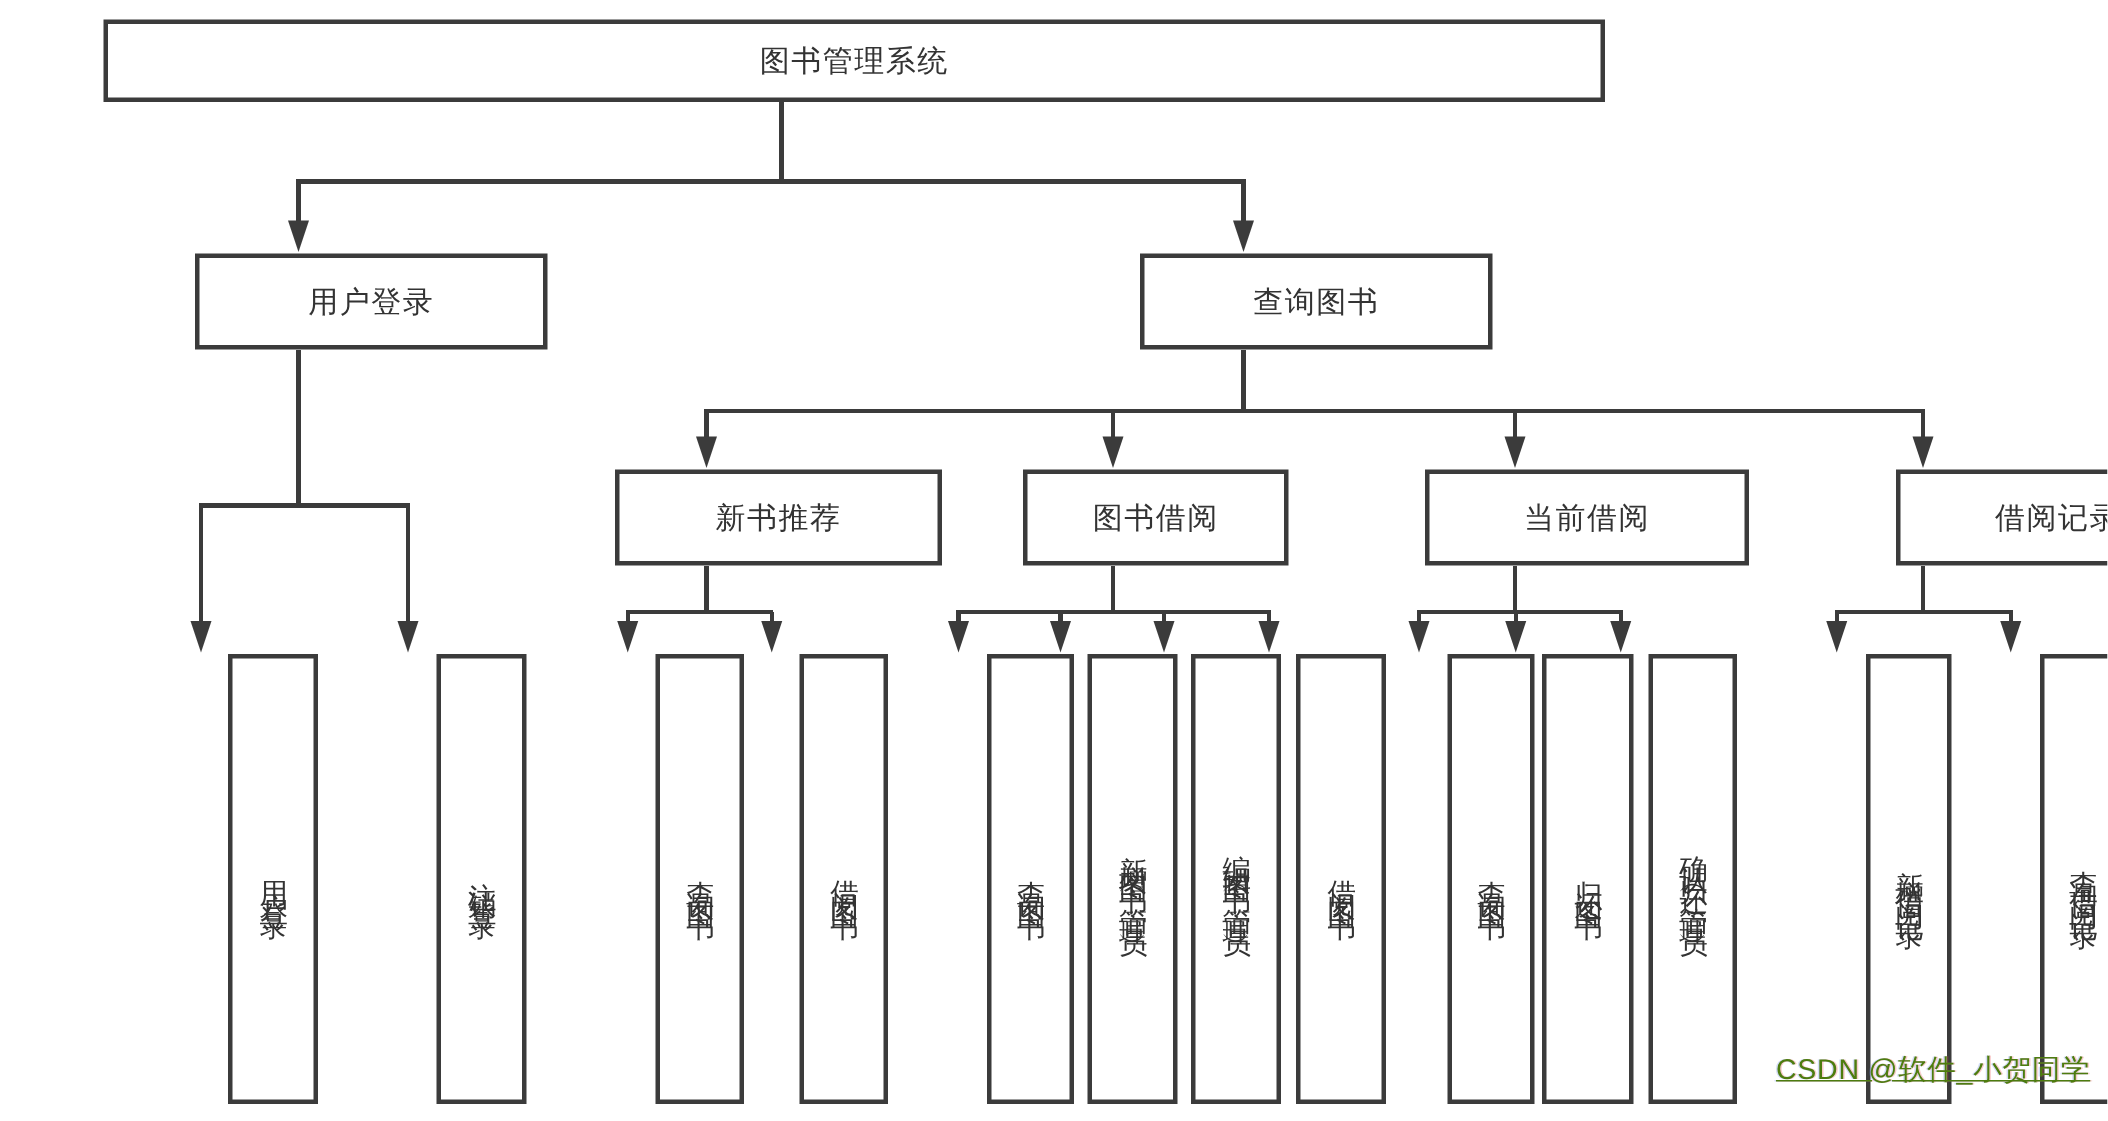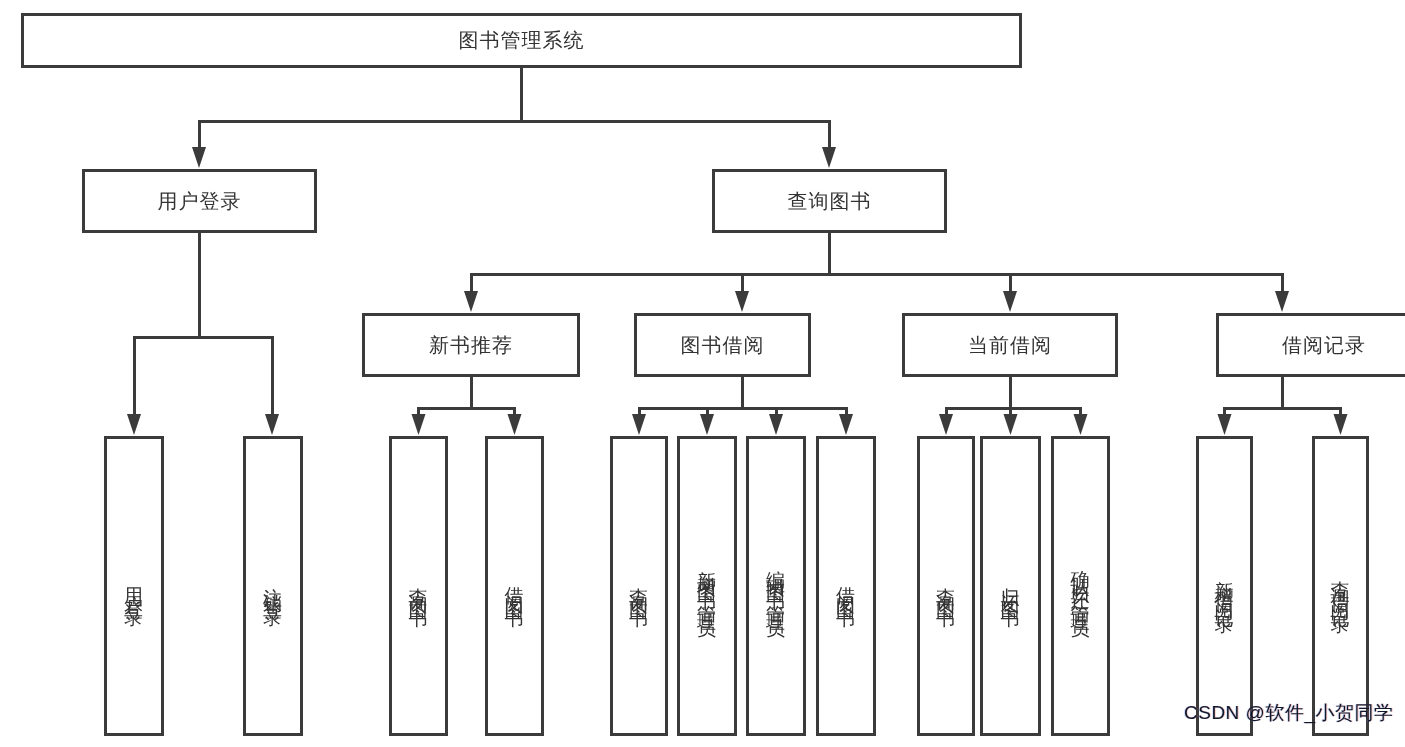--- a/index.html
+++ b/index.html
@@ -13,42 +13,44 @@
   }
   .wires{position:absolute;left:0;top:0;}
   .node{
     position:absolute;
     box-sizing:border-box;
     border:3px solid #3b3b3b;
     background:#ffffff;
     display:flex;
     align-items:center;
     justify-content:center;
+    margin-left:48px;
   }
   .node.h span{
     font-size:20px;
     letter-spacing:1px;
     white-space:nowrap;
   }
   .node.leaf span{
     writing-mode:vertical-lr;
     text-orientation:mixed;
     font-size:19px;
     letter-spacing:7px;
     line-height:1;
     white-space:nowrap;
   }
   .watermark{
     position:absolute;
     left:1184px;top:700px;
     font-size:19px;
     letter-spacing:0.5px;
-    color:#0f172a;
+    color:#4d7c0f;
     text-shadow:1px 0 rgba(230,90,90,0.30), -1px 0 rgba(110,140,230,0.30);
     white-space:nowrap;
+    text-decoration:underline;
   }
 </style>
 </head>
 <body>
 
 <div class="canvas">
 
   <svg class="wires" width="1405" height="747" viewBox="0 0 1405 747">
     <g stroke="#3b3b3b" stroke-width="3" fill="none" shape-rendering="crispEdges">
 

